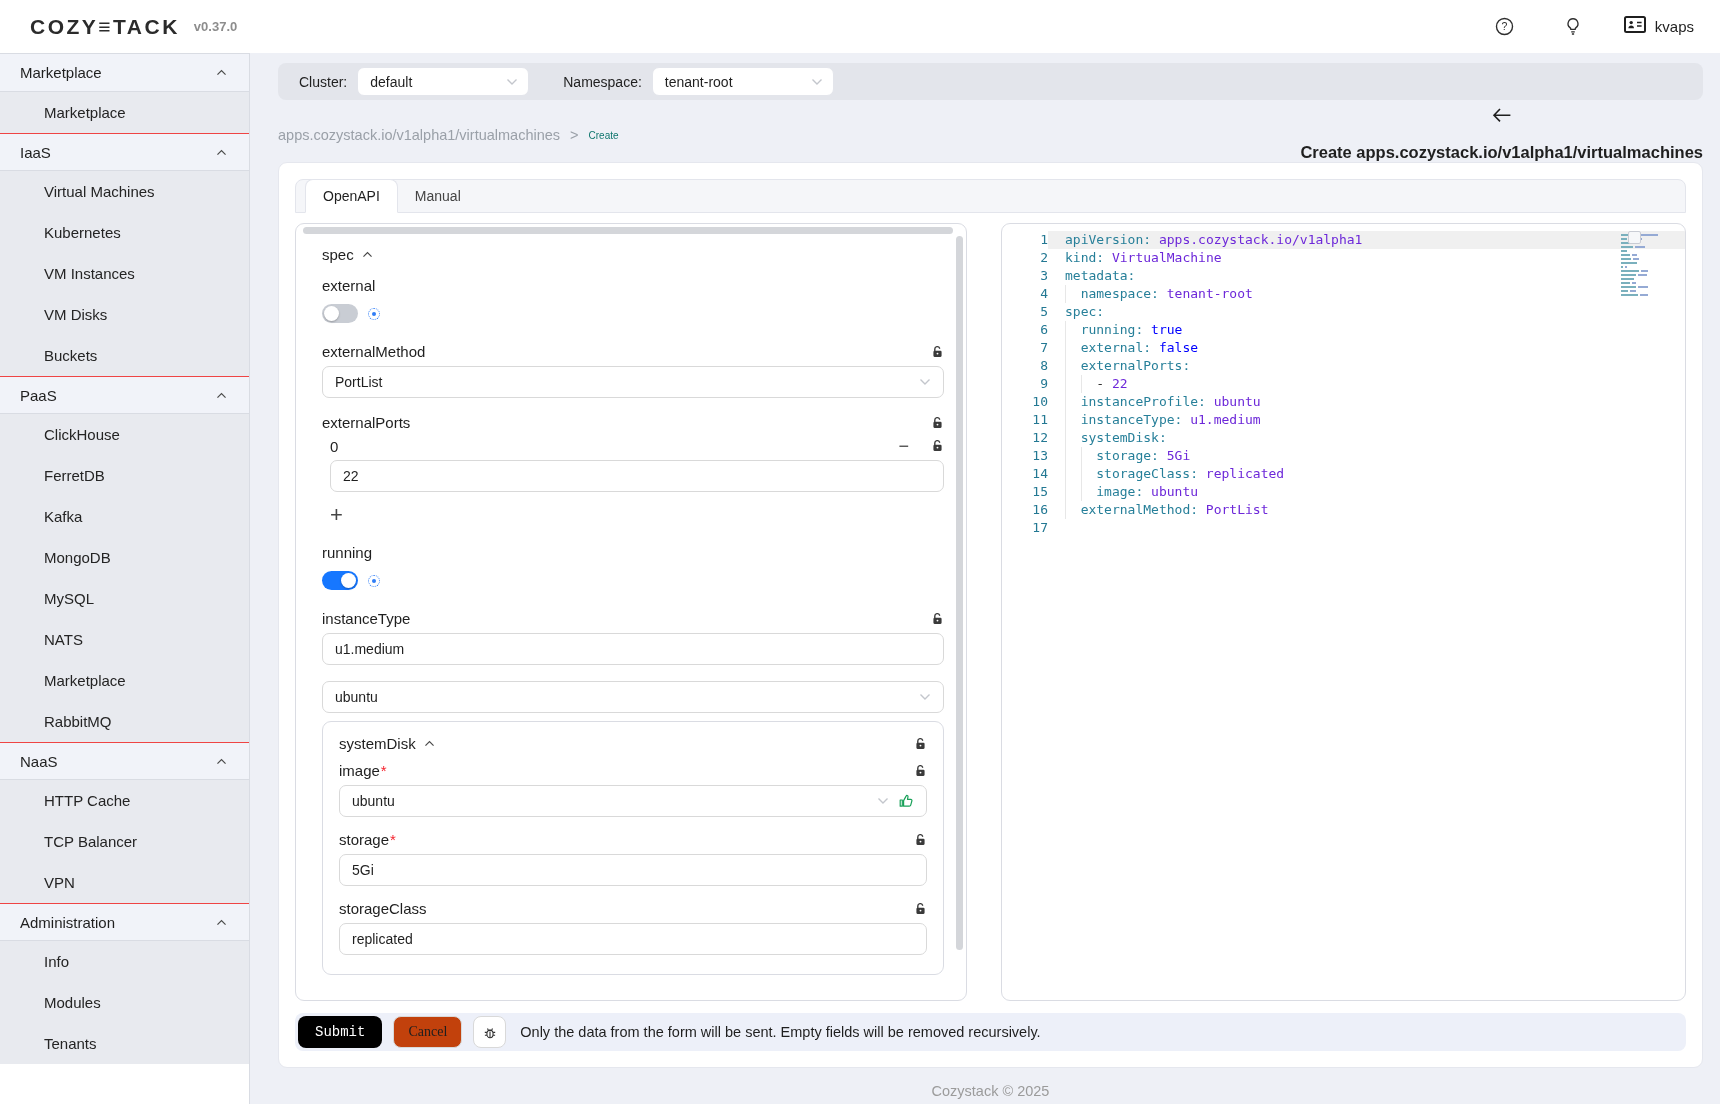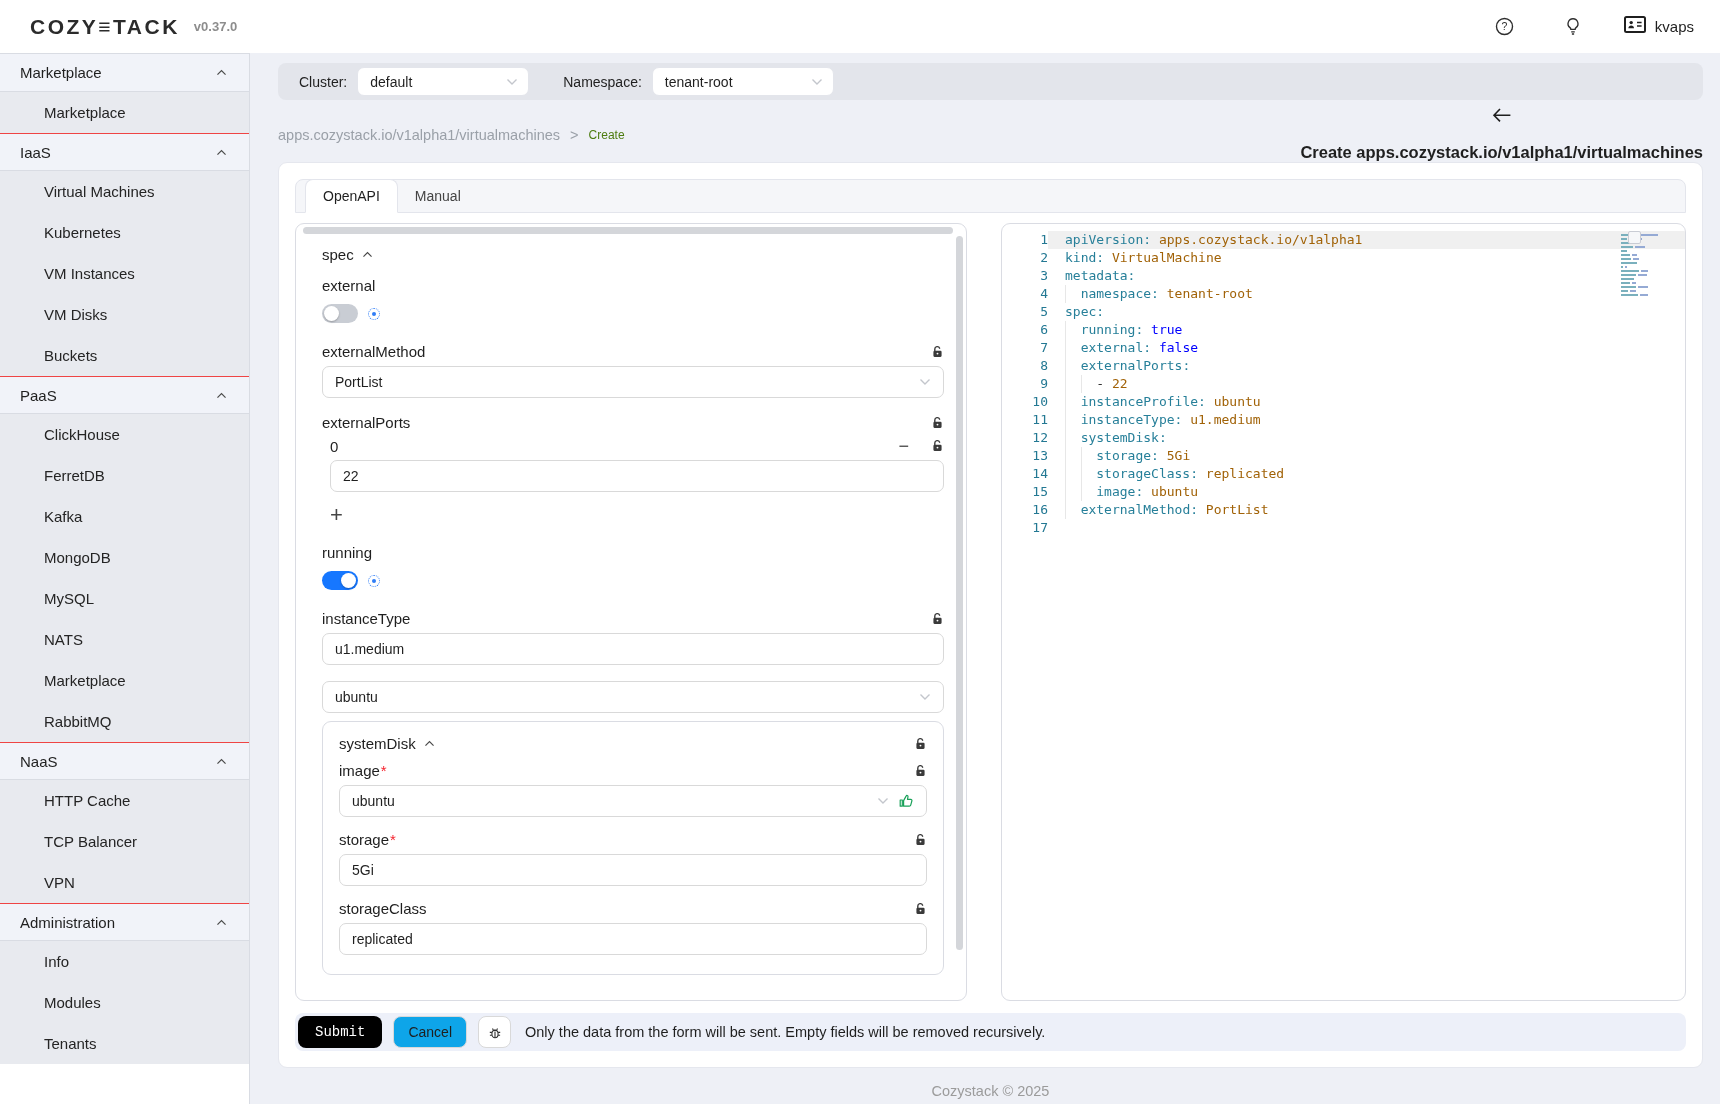--- a/index.html
+++ b/index.html
@@ -27,21 +27,21 @@
   .cluster-bar { margin-top:10px; height:37px; background:#e3e5eb; border-radius:8px; display:flex; align-items:center; padding:0 14px 0 21px; gap:10px; }
   .cb-label { font-size:14px; color:#1f1f1f; }
   .sel { background:#fff; border:1px solid #e3e5eb; border-radius:7px; height:29px; display:flex; align-items:center; justify-content:space-between; padding:0 10px 0 12px; font-size:14px; cursor:pointer; }
   .sel-cluster { width:172px; margin-right:24px; }
   .sel-namespace { width:182px; }
 
   .crumbs { margin-top:21px; display:flex; align-items:center; justify-content:space-between; height:28px; }
   .crumb-left { display:flex; align-items:center; gap:10px; font-size:14.5px; }
   .crumb-path { color:#9aa0a8; cursor:pointer; }
   .crumb-sep { color:#9aa0a8; }
-  .crumb-cur { color:#4d7c0f; font-size:12px; }
+  .crumb-cur { color:#0f766e; font-size:10px; }
   .title-right { display:flex; align-items:center; gap:16px;flex-direction:column; }
   .page-title { font-size:16.5px; font-weight:700; color:#1f1f1f; }
 
   
   .panel { margin-top:13px; height:906px; background:#fff; border:1px solid #e5e7ee; border-radius:9px; padding:16px; display:flex; flex-direction:column; }
   .tabstrip { height:34px; background:#f5f6f9; border:1px solid #e3e5ec; border-radius:8px 8px 0 0; display:flex; align-items:stretch; }
   .tab { display:flex; align-items:center; padding:0 17px; font-size:14px; color:#444; cursor:pointer; }
   .tab.active { background:#fff; border:1px solid #e3e5ec; border-bottom:1px solid #fff; border-radius:8px 8px 0 0; margin:-1px 0 -1px 9px; color:#1f1f1f; }
 
   .work { flex:1; margin-top:10px; display:flex; gap:34px; min-height:0; }
@@ -75,33 +75,33 @@
   .card .fld { margin:10px 0 14px 0; }
 
   
   .editor { flex:1; border:1px solid #dadce3; border-radius:9px; background:#fff; position:relative; overflow:hidden; padding-top:7px; font-family:"DejaVu Sans Mono","Liberation Mono",monospace; }
   .cl { display:flex; height:18px; font-size:13px; line-height:18px; }
   .ln { flex:0 0 46px; text-align:right; color:#237893; padding-right:0; }
   .lt { flex:1; display:flex; white-space:pre; padding-left:17px; }
   .cl.cur .lt, .cl.cur .lnbg { background:#f0f0f0; }
   .g { flex:none; width:2ch; border-left:1px solid #e7e7e7; }
   .tk-key { color:#267f99; }
-  .tk-str { color:#a16207; }
+  .tk-str { color:#6d28d9; }
   .tk-bool { color:#0000ff; }
   .tk-plain { color:#333; }
   .minimap { position:absolute; top:10px; right:14px; width:50px; }
   .mm-row { display:flex; gap:2px; height:2px; margin-bottom:2px; }
   .mm-a { background:#7ab0bd; height:2px; }
   .mm-b { background:#95aad4; height:2px; }
   .mini-corner { position:absolute; top:7px; right:44px; width:13px; height:13px; border:1px solid #c9ccd4; background:#f6f7f9; border-radius:2px; }
 
   
   .action-bar { margin-top:12px; height:38px; background:#edf0f9; border-radius:8px; display:flex; align-items:center; padding:0 3px 0 3px; gap:11px; flex:none; }
   .btn-submit { height:32px; padding:0 17px; background:#000; color:#fff; border:none; border-radius:8px; font-size:14px; font-family:Liberation Mono, monospace; cursor:pointer; }
-  .btn-cancel { height:32px; padding:0 14px; background:#0ea5e9; color:#1f1f1f; border:1px solid #d9d9d9; border-radius:8px; font-size:14px; font-family:Liberation Sans, sans-serif; cursor:pointer; }
+  .btn-cancel { height:32px; padding:0 14px; background:#c2410c; color:#1f1f1f; border:1px solid #d9d9d9; border-radius:8px; font-size:14px; font-family:Liberation Serif, serif; cursor:pointer; }
   .btn-bug { height:32px; width:33px; background:#fff; border:1px solid #d9d9d9; border-radius:8px; display:flex; align-items:center; justify-content:center; cursor:pointer; }
   .note { font-size:14.5px; color:#1f1f1f; margin-left:3px; }
 
   .footer { margin-top:15px; text-align:center; font-size:14.5px; color:#9b9b9b; }
 </style>
 </head>
 <body>
 
 <header class="topbar">
   <div class="logo">COZY≡TACK</div>

